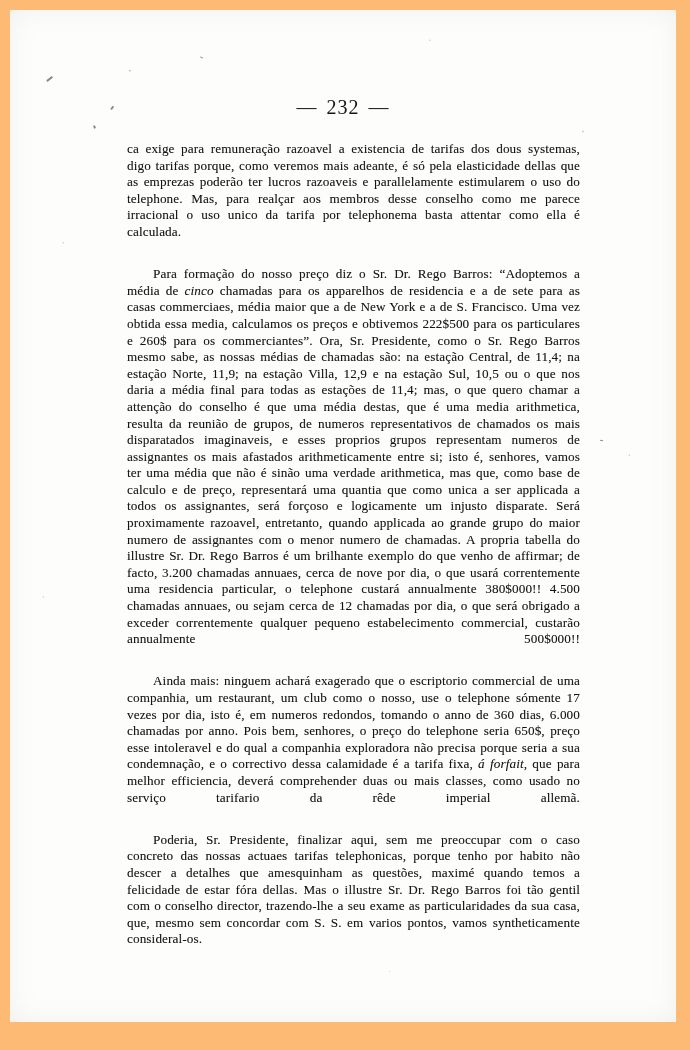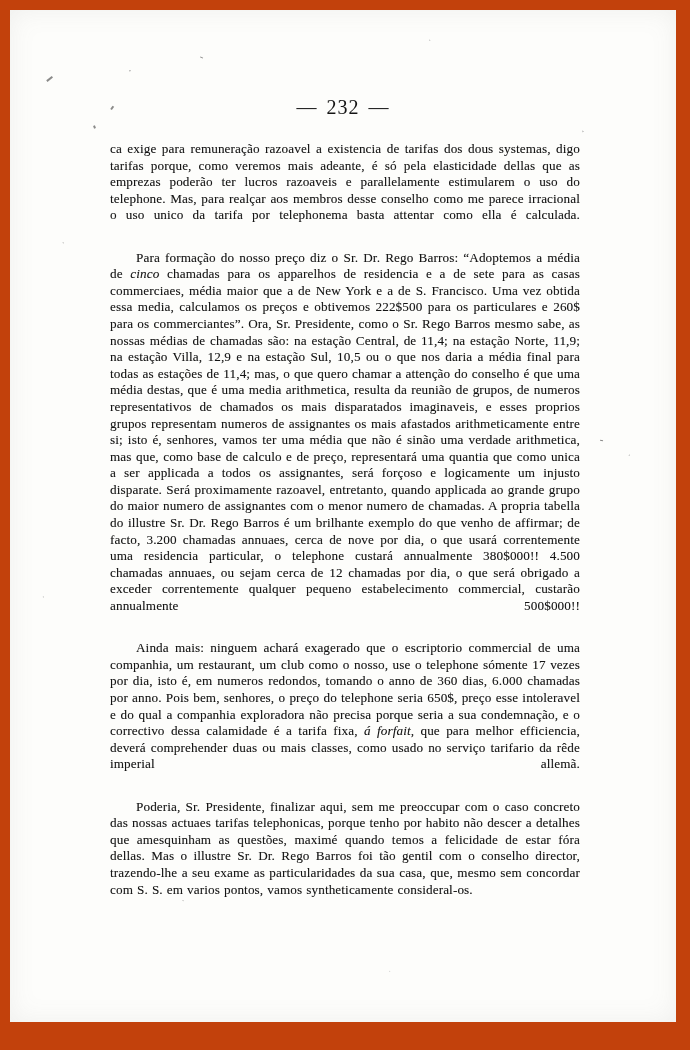--- a/index.html
+++ b/index.html
@@ -78,40 +78,40 @@
     width: 470px;
     color: #141414;
     font-size: 13.1px;
     line-height: 16.6px;
     text-align: justify;
     text-justify: inter-word;
     letter-spacing: .15px;
     word-spacing: .6px;
   }
   #body-text p {
-    margin: 0 0 9px 0;
+    margin: 0 0 9px 17px;
     text-indent: 26px;
     
     text-shadow: 0.25px 0.15px 0 rgba(20,20,20,0.30);
   }
   #body-text p.continued { text-indent: 0; }
   #body-text p:last-child { margin-bottom: 0; }
   
   #body-text p::after {
     content: "";
     display: inline-block;
     width: 100%;
   }
   #body-text p.no-stretch::after { display: none; }
   em { }
 </style>
 </head>
 <body>
 
-<div id="scan-page" style="background: #c2410c;">
+<div id="scan-page" style="background: #fdba74;">
   <div id="paper" style="background: rgb(253, 253, 251);">
 
     <span class="margin-fleck" id="fleck-a"></span>
     <span class="margin-fleck" id="fleck-b"></span>
     <span class="margin-fleck" id="fleck-c"></span>
     <span class="margin-fleck" id="fleck-d"></span>
     <span class="margin-fleck" id="fleck-e"></span>
 
     <div id="page-number" style="color: rgb(20, 20, 20);">
       <span class="dash">—</span><span>232</span><span class="dash">—</span>

